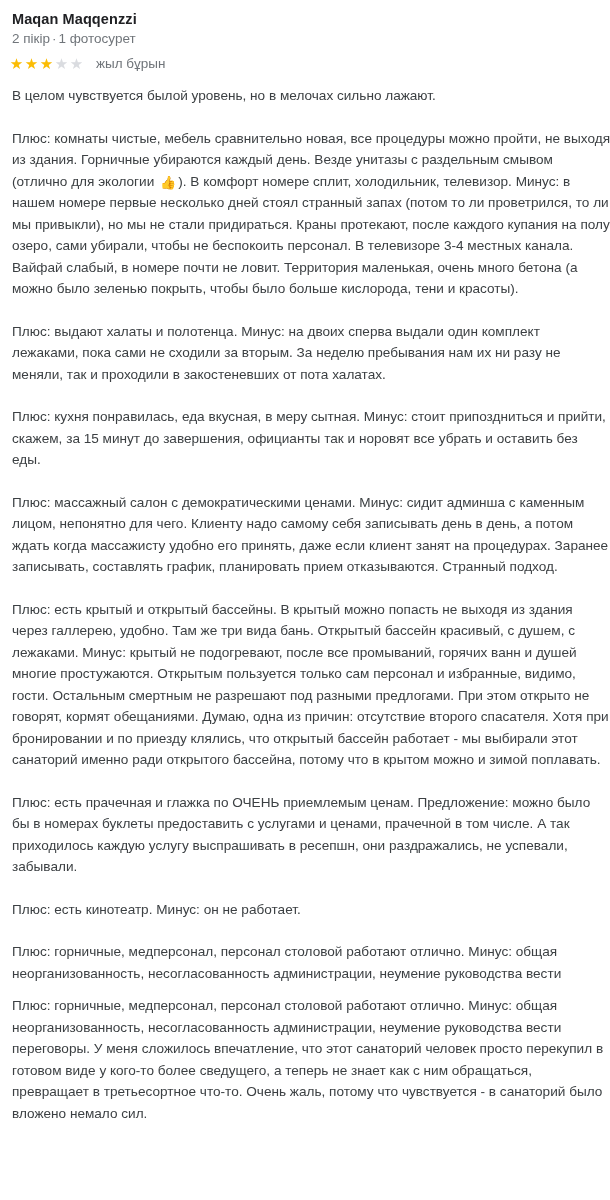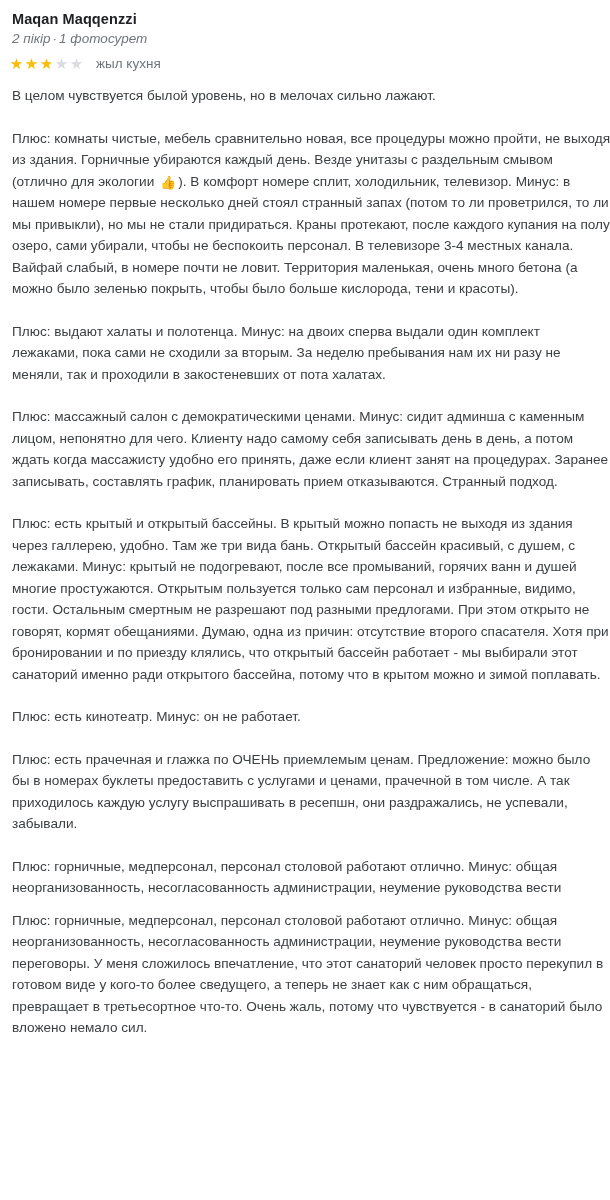--- a/index.html
+++ b/index.html
@@ -30,21 +30,20 @@
     font-weight: bold;
     color: #202124;
     line-height: 18px;
     letter-spacing: 0.1px;
   }
   .reviewer-meta {
     font-size: 13.5px;
     color: #70757a;
     line-height: 19px;
     margin-top: 1px;
-    font-style: italic;
   }
   .meta-sep {
     padding: 0 2px;
   }
   .rating-row {
     display: flex;
     align-items: center;
     margin-top: 5px;
     padding-left: 9px;
     height: 20px;
@@ -119,31 +118,32 @@
   </div>
 
   <div class="rating-row">
     <span class="stars" id="stars-container">
         <span class="star filled">★</span>
         <span class="star filled">★</span>
         <span class="star filled">★</span>
         <span class="star empty">★</span>
         <span class="star empty">★</span>
       </span>
-    <span class="rating-age">жыл кухня</span>
+    <span class="rating-age">жыл бұрын</span>
   </div>
 
   <div class="review-body" id="review-body">
       <p class="para">В целом чувствуется былой уровень, но в мелочах сильно лажают.</p>
       <p class="para"><span>Плюс: комнаты чистые, мебель сравнительно новая, все процедуры можно пройти, не выходя из здания. Горничные убираются каждый день. Везде унитазы с раздельным смывом (отлично для экологии</span> <span class="emoji-thumb">👍</span><span>). В комфорт номере сплит, холодильник, телевизор. Минус: в нашем номере первые несколько дней стоял странный запах (потом то ли проветрился, то ли мы привыкли), но мы не стали придираться. Краны протекают, после каждого купания на полу озеро, сами убирали, чтобы не беспокоить персонал. В телевизоре 3-4 местных канала. Вайфай слабый, в номере почти не ловит. Территория маленькая, очень много бетона (а можно было зеленью покрыть, чтобы было больше кислорода, тени и красоты).</span></p>
       <p class="para">Плюс: выдают халаты и полотенца. Минус: на двоих сперва выдали один комплект лежаками, пока сами не сходили за вторым. За неделю пребывания нам их ни разу не меняли, так и проходили в закостеневших от пота халатах.</p>
+      <p class="para">Плюс: кухня понравилась, еда вкусная, в меру сытная. Минус: стоит припоздниться и прийти, скажем, за 15 минут до завершения, официанты так и норовят все убрать и оставить без еды.</p>
       <p class="para">Плюс: массажный салон с демократическими ценами. Минус: сидит админша с каменным лицом, непонятно для чего. Клиенту надо самому себя записывать день в день, а потом ждать когда массажисту удобно его принять, даже если клиент занят на процедурах. Заранее записывать, составлять график, планировать прием отказываются. Странный подход.</p>
       <p class="para">Плюс: есть крытый и открытый бассейны. В крытый можно попасть не выходя из здания через галлерею, удобно. Там же три вида бань. Открытый бассейн красивый, с душем, с лежаками. Минус: крытый не подогревают, после все промываний, горячих ванн и душей многие простужаются. Открытым пользуется только сам персонал и избранные, видимо, гости. Остальным смертным не разрешают под разными предлогами. При этом открыто не говорят, кормят обещаниями. Думаю, одна из причин: отсутствие второго спасателя. Хотя при бронировании и по приезду клялись, что открытый бассейн работает - мы выбирали этот санаторий именно ради открытого бассейна, потому что в крытом можно и зимой поплавать.</p>
+      <p class="para">Плюс: есть прачечная и глажка по ОЧЕНЬ приемлемым ценам. Предложение: можно было бы в номерах буклеты предоставить с услугами и ценами, прачечной в том числе. А так приходилось каждую услугу выспрашивать в ресепшн, они раздражались, не успевали, забывали.</p>
       <p class="para">Плюс: есть кинотеатр. Минус: он не работает.</p>
-      <p class="para">Плюс: есть прачечная и глажка по ОЧЕНЬ приемлемым ценам. Предложение: можно было бы в номерах буклеты предоставить с услугами и ценами, прачечной в том числе. А так приходилось каждую услугу выспрашивать в ресепшн, они раздражались, не успевали, забывали.</p>
       <div class="para-clipped">
         <p class="para" style="margin: 0px;">Плюс: горничные, медперсонал, персонал столовой работают отлично. Минус: общая неорганизованность, несогласованность администрации, неумение руководства вести переговоры.</p>
         <div class="clip-mask"></div>
       </div>
       <div class="spacer-gap"></div>
       <p class="para">Плюс: горничные, медперсонал, персонал столовой работают отлично. Минус: общая неорганизованность, несогласованность администрации, неумение руководства вести переговоры. У меня сложилось впечатление, что этот санаторий человек просто перекупил в готовом виде у кого-то более сведущего, а теперь не знает как с ним обращаться, превращает в третьесортное что-то. Очень жаль, потому что чувствуется - в санаторий было вложено немало сил.</p>
     </div>
 
 </div>
 

